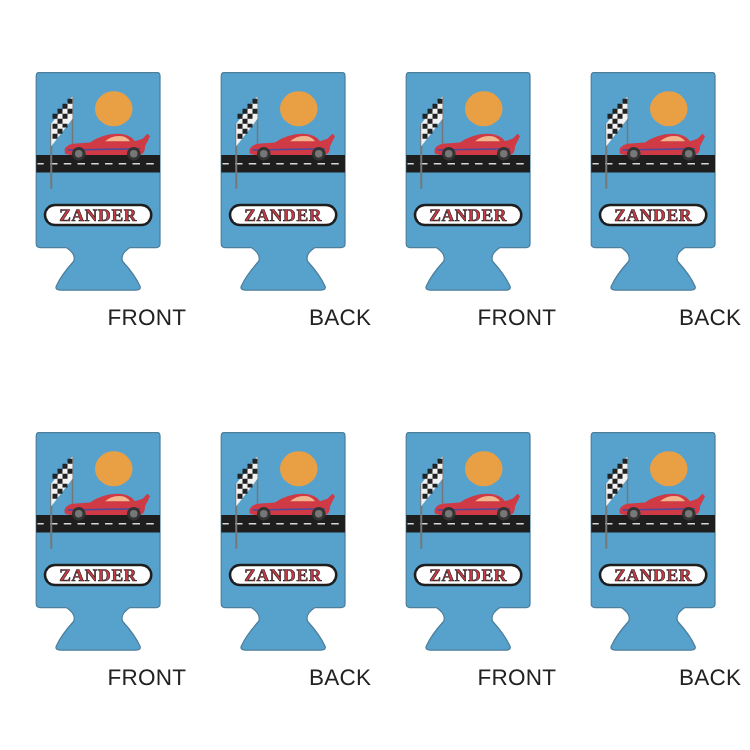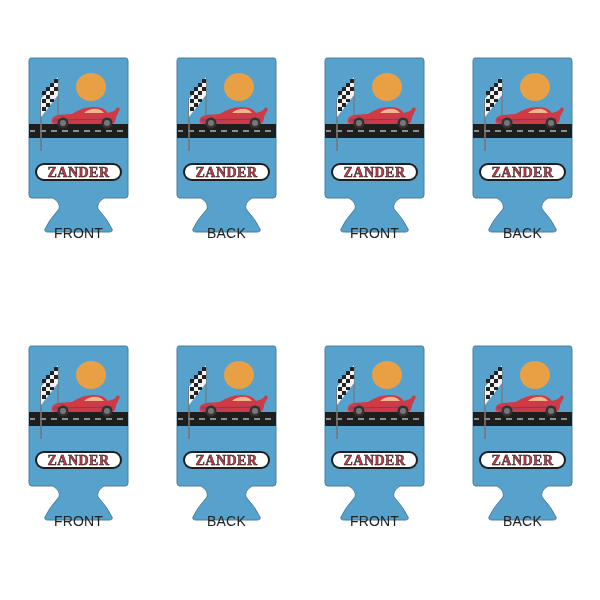--- a/index.html
+++ b/index.html
@@ -1,20 +1,20 @@
 <!DOCTYPE html>
 <html><head>
 <meta charset="utf-8">
 <style>
   html, body { margin:0; padding:0; background:#ffffff; }
   body { width:600px; height:600px; position:relative; overflow:hidden; font-family:"Liberation Sans", sans-serif; }
   .cell { position:absolute; width:140px; height:260px; }
   .koozie { position:absolute; left:0; top:0; width:101px; height:220px; }
   .koozie svg { display:block; overflow:visible; }
-  .label { position:absolute; left:-20px; width:141px; top:168px; text-align:center; font-size:14px; color:#222; letter-spacing:0.2px; }
+  .label { position:absolute; left:-20px; width:141px; top:187px; text-align:right; font-size:18px; color:#222; letter-spacing:0.2px; }
 </style>
 </head>
 <body>
 
 <div id="grid">
     <div class="cell" style="left: 28px; top: 57px;">
       <div class="koozie">
   <svg width="101" height="176" viewBox="0 0 101 176">
 
     <path d="M3,1 L98,1 Q100,1 100,4 L100,138 Q100,141 97,141 L76,141 Q68,146 70,152 Q80,163 84,172 Q85,175 81,175 L20,175 Q16,175 17,172 Q21,163 31,152 Q33,146 25,141 L4,141 Q1,141 1,138 L1,4 Q1,1 3,1 Z" class="sleeve" fill="#56a2cd" stroke="#4c7f9c" stroke-width="1"></path>

